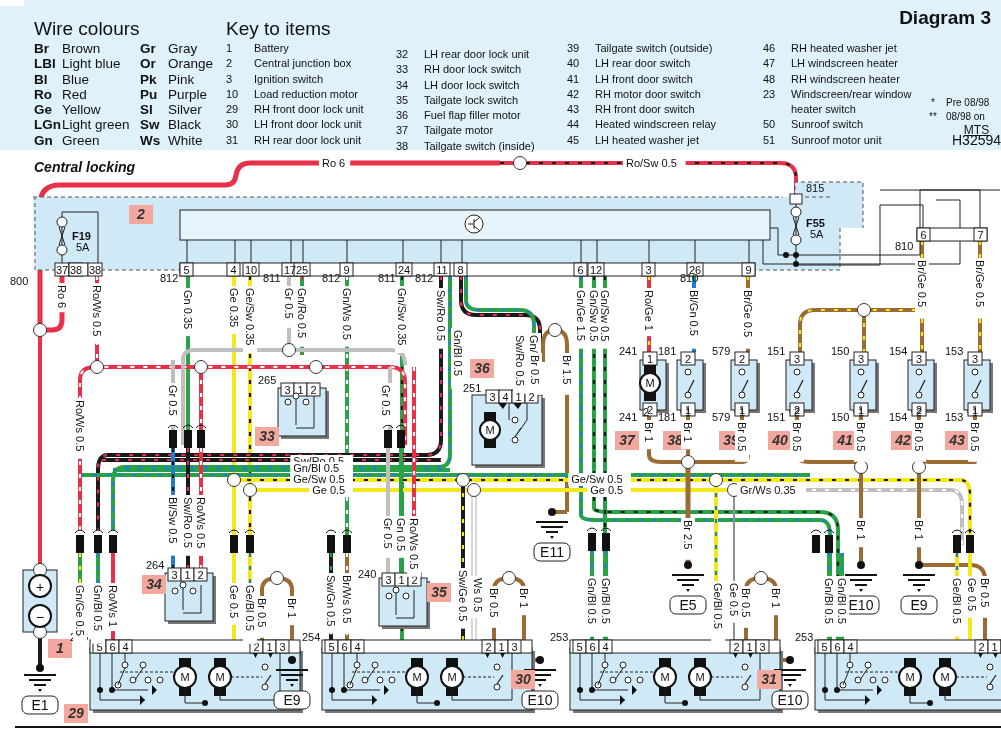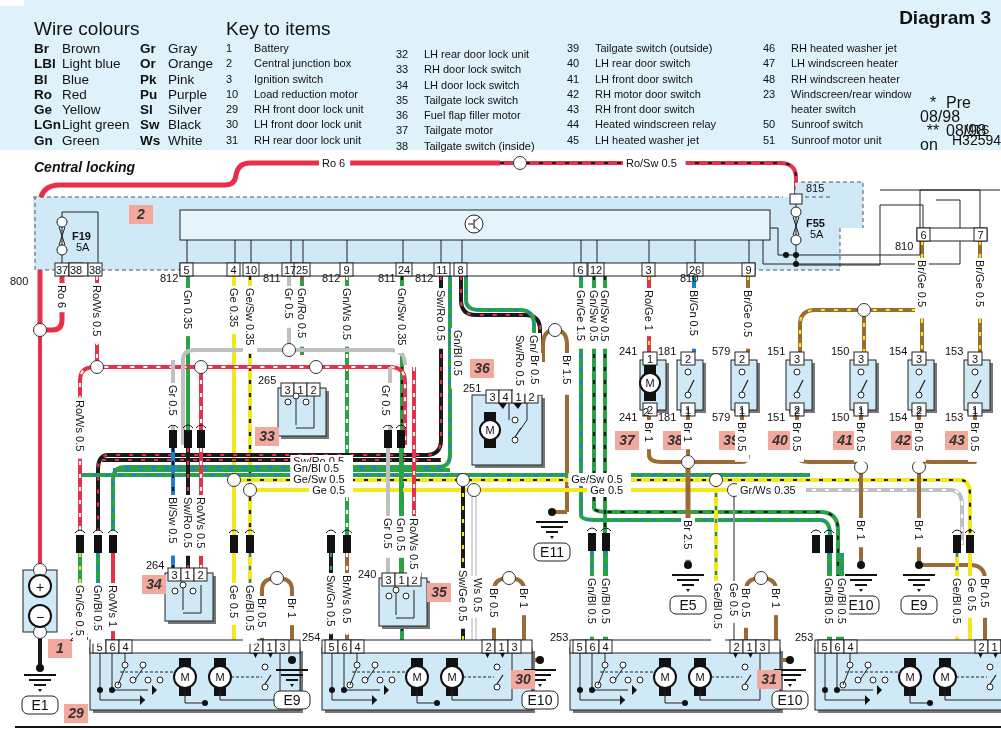--- a/index.html
+++ b/index.html
@@ -4,21 +4,21 @@
 <style>
   html, body { margin: 0; padding: 0; background: #ffffff; }
   body { width: 1001px; height: 730px; position: relative; overflow: hidden; font-family: "Liberation Sans", sans-serif; color: #111; }
   #header { position: absolute; left: 0; top: 0; width: 1001px; height: 150px; background: #dff1fb; text-decoration: underline; }
   .h-title { position: absolute; font-size: 19px; color: #111; }
   .diag-title { position: absolute; right: 10px; top: 7px; font-size: 19px; font-weight: bold; }
   .wc { position: absolute; font-size: 13.5px; line-height: 15.3px; }
   .wc .code { font-weight: bold; display: inline-block; }
   .key { position: absolute; font-size: 11px; line-height: 15.3px; white-space: nowrap; }
   .key .num { display: inline-block; width: 28px; }
-  .notes { position: absolute; font-size: 16px; line-height: 14px; }
+  .notes { position: absolute; font-size: 10px; line-height: 14px; }
   .mts { position: absolute; font-size: 12px; text-align: center; line-height: 10px; }
   .mts .sub { font-size: 14px; }
   svg#diagram { position: absolute; left: 0; top: 0; }
   .lbl { font-family: "Liberation Sans", sans-serif; font-size: 11px; fill: #111; }
   .pin { font-family: "Liberation Sans", sans-serif; font-size: 11px; fill: #111; }
   .item { font-family: "Liberation Sans", sans-serif; font-size: 14px; font-weight: bold; font-style: italic; fill: #333; }
   .earth { font-family: "Liberation Sans", sans-serif; font-size: 14px; fill: #111; }
   .sect { font-family: "Liberation Sans", sans-serif; font-size: 14px; font-weight: bold; font-style: italic; fill: #111; }
 </style>
 </head>

